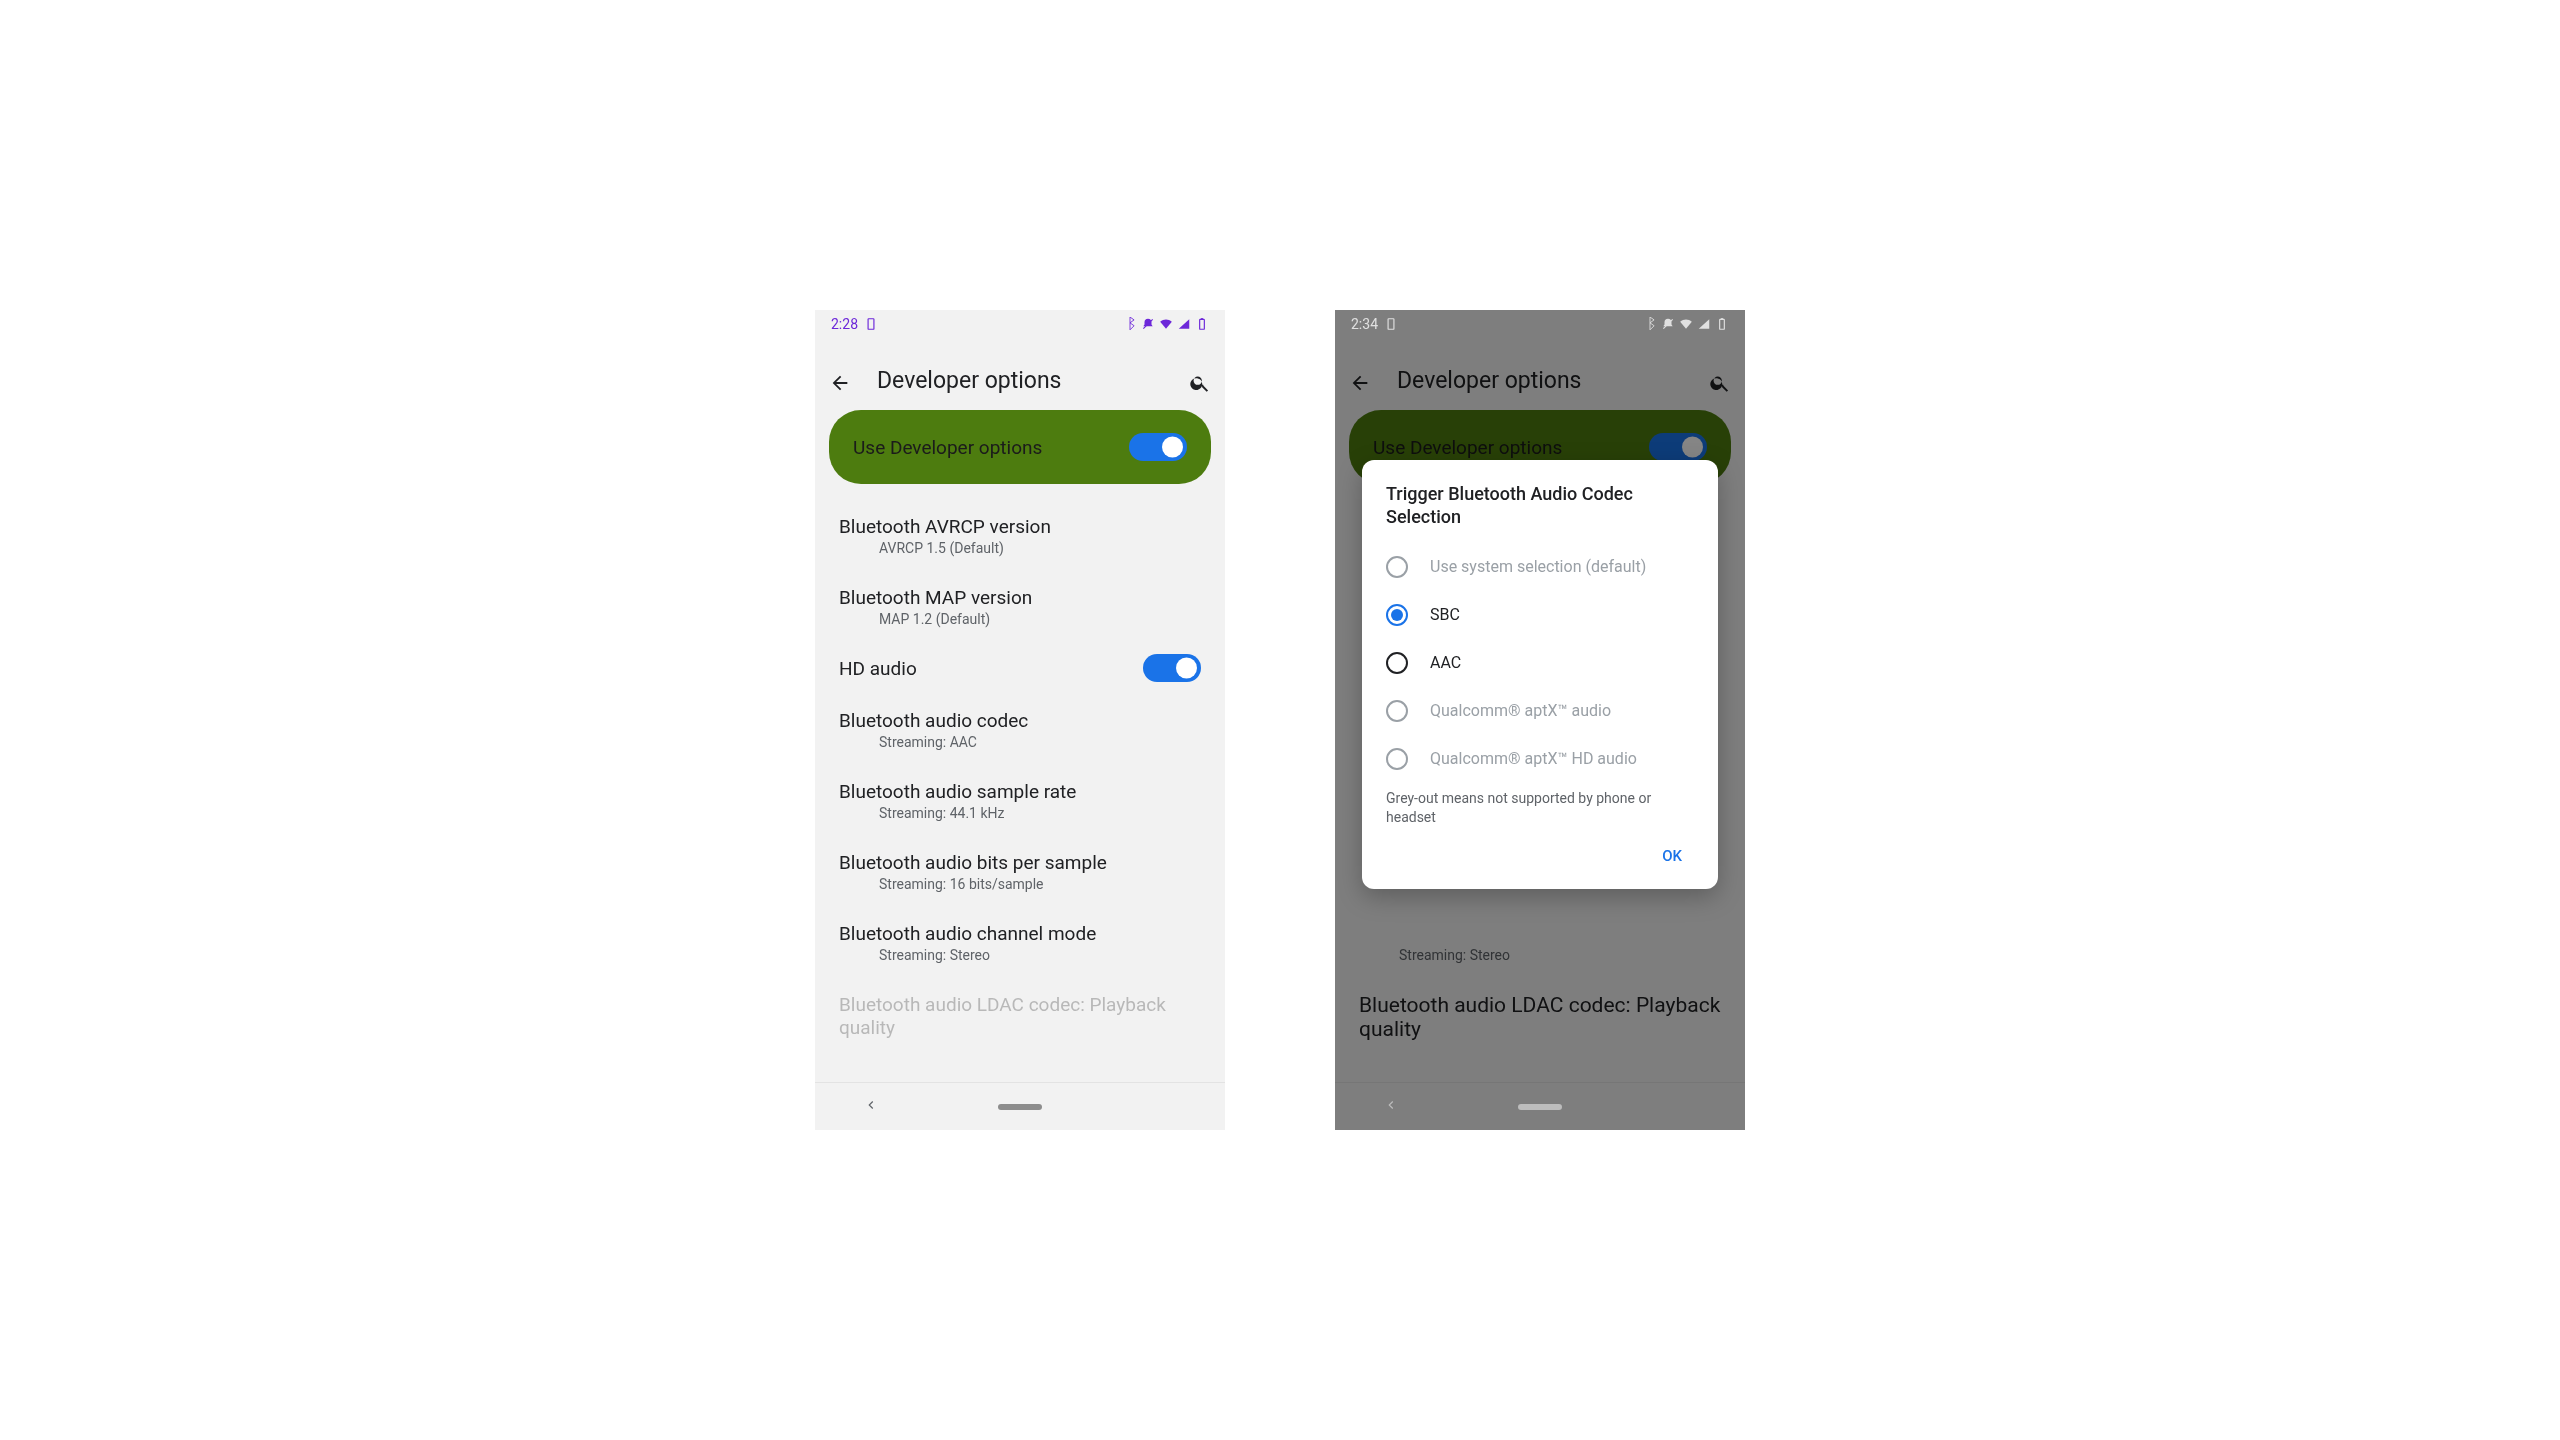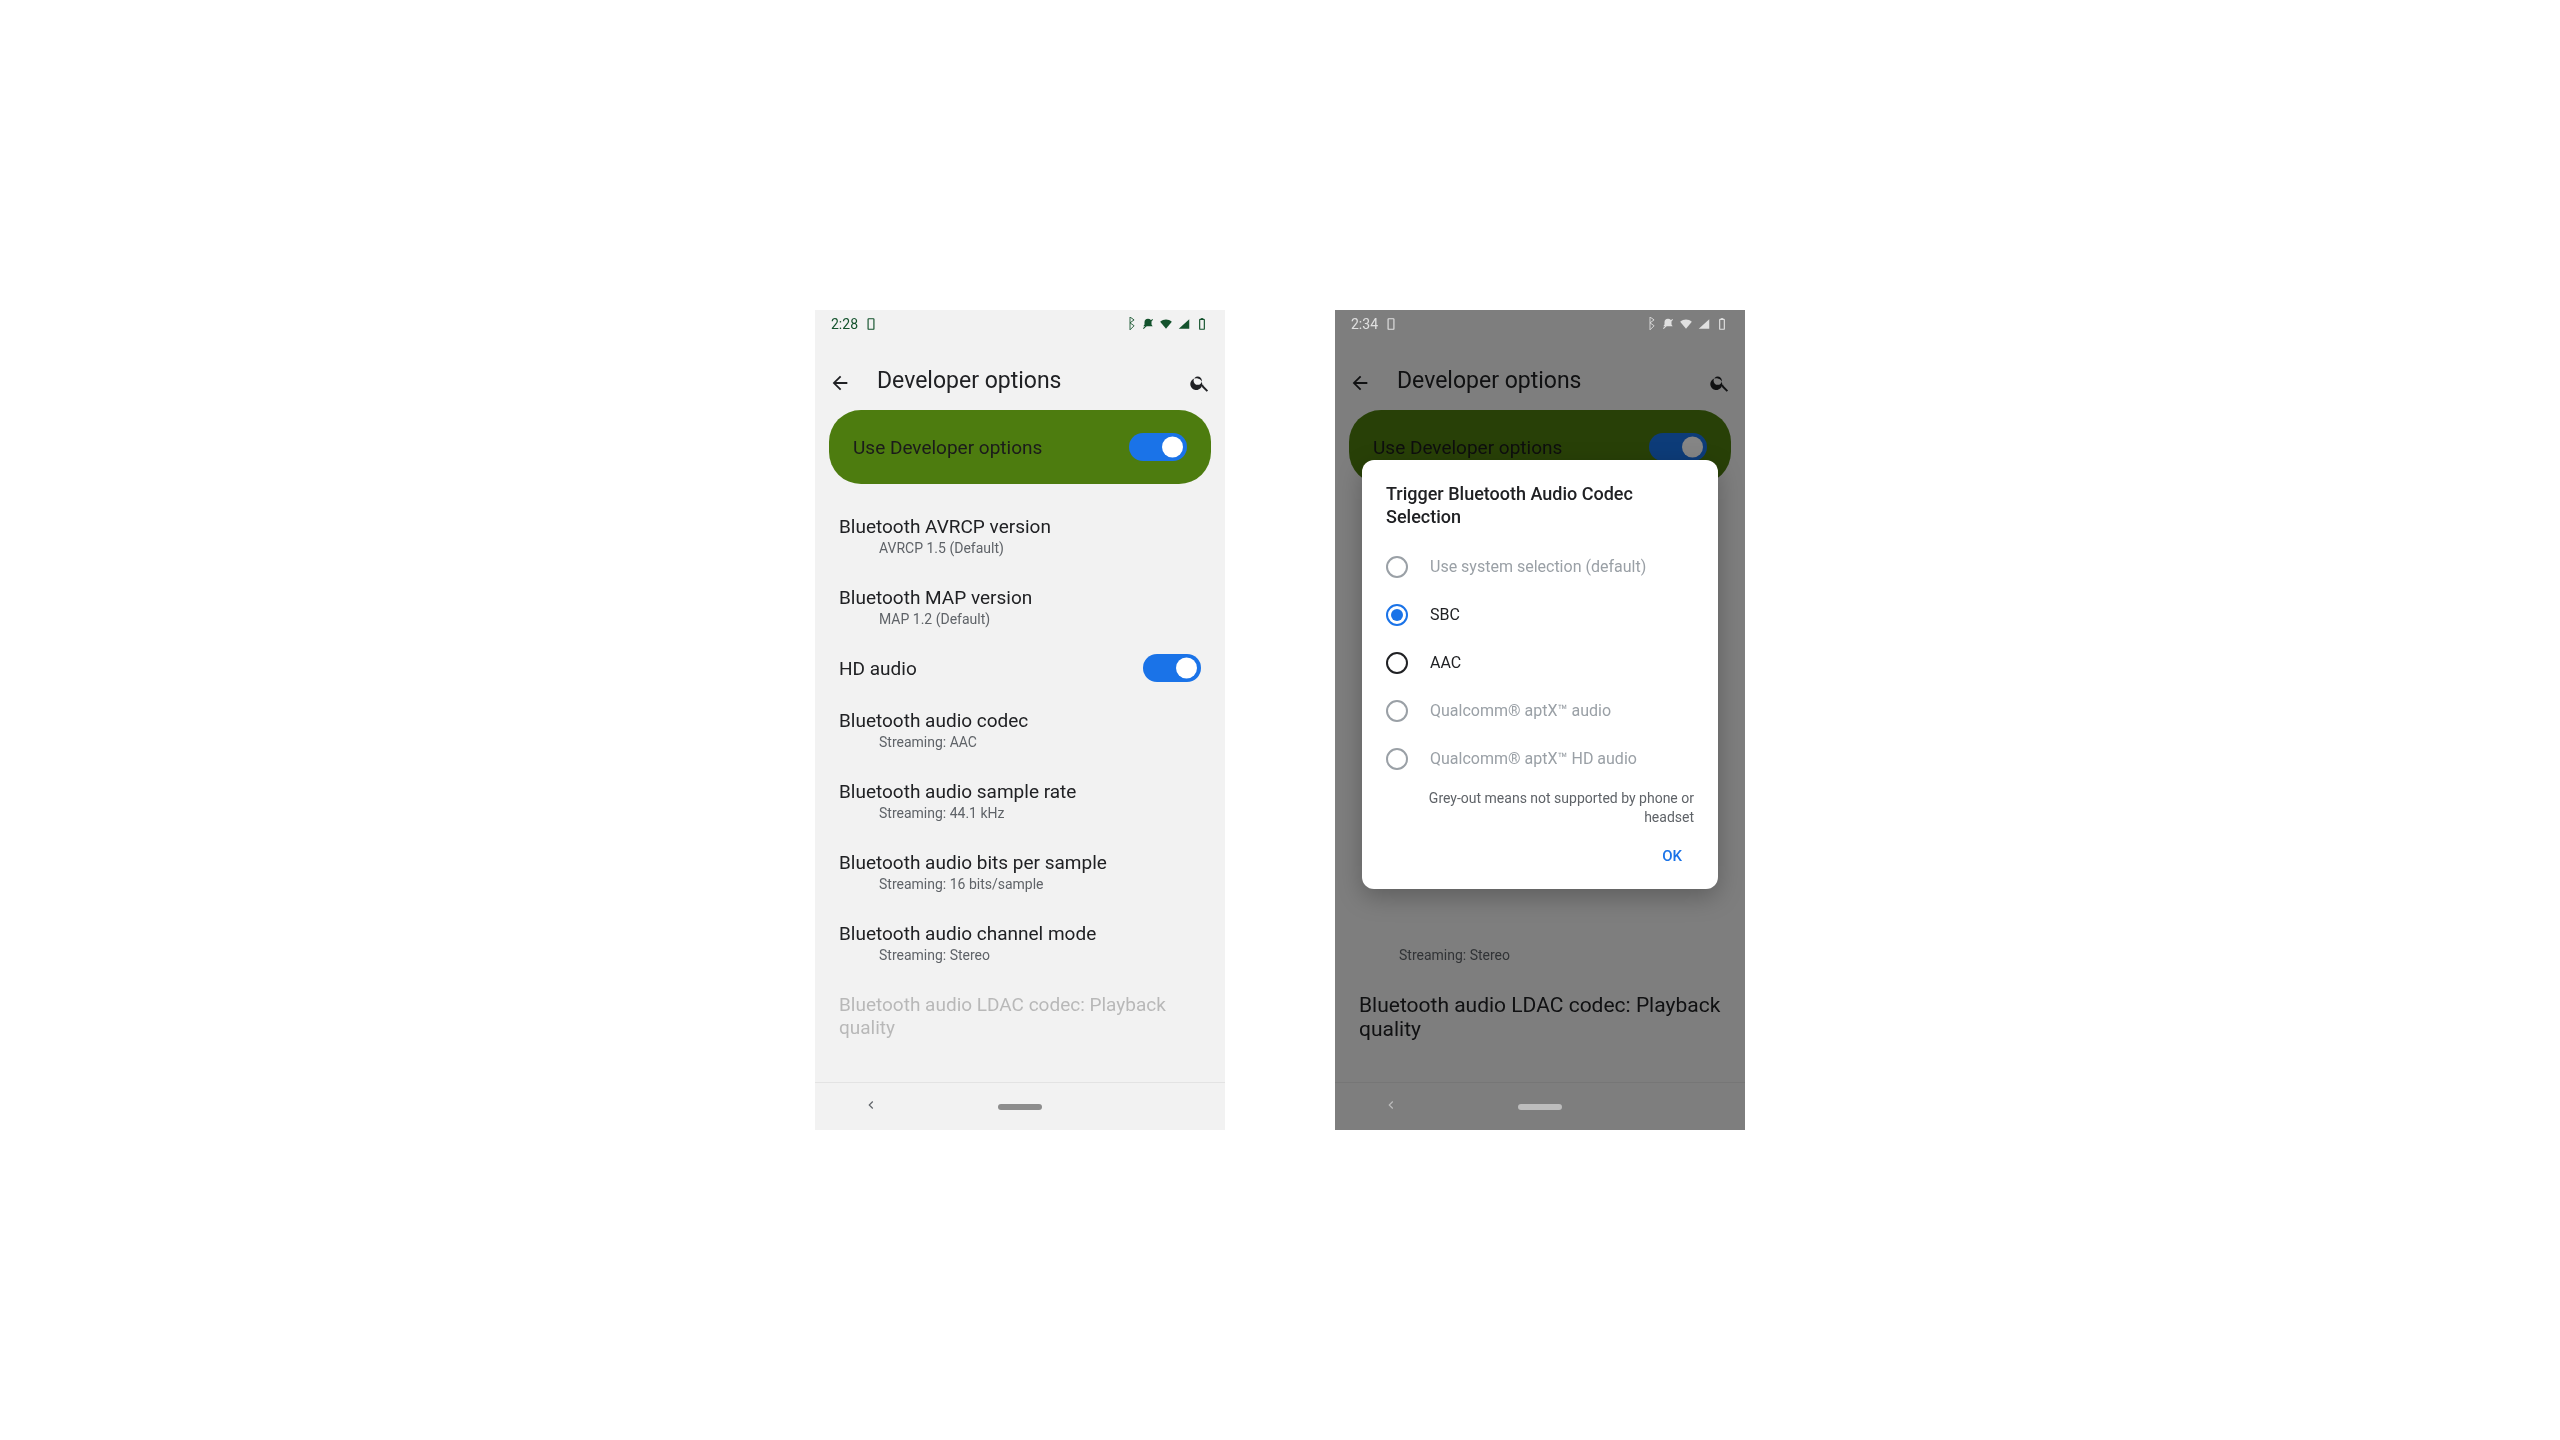--- a/index.html
+++ b/index.html
@@ -21,21 +21,21 @@
     overflow: hidden;
     display: flex;
     flex-direction: column;
   }
   .status-bar {
     height: 28px;
     display: flex;
     align-items: center;
     padding: 0 16px;
     font-size: 14px;
-    color: #14532d;
+    color: #6d28d9;
   }
   .status-left { display: flex; align-items: center; gap: 6px; }
   .status-right { margin-left: auto; display: flex; align-items: center; gap: 4px; }
   .icon-mini { width: 14px; height: 14px; fill: currentColor; }
   .toolbar {
     height: 56px;
     display: flex;
     align-items: flex-end;
     padding: 0 14px;
     gap: 26px;
@@ -103,21 +103,21 @@
     position: relative; flex-shrink: 0;
   }
   .opt.enabled .radio { border-color: #202124; }
   .opt.selected .radio { border-color: #1a73e8; }
   .opt.selected .radio::after {
     content: ""; position: absolute; inset: 3px; border-radius: 50%;
     background: #1a73e8;
   }
   .opt .label { font-size: 16px; color: #9aa0a6; }
   .opt.enabled .label, .opt.selected .label { color: #202124; }
-  .dialog-foot { font-size: 14px; color: #5f6368; margin: 6px 0 10px; line-height: 1.35; text-align: right; }
+  .dialog-foot { font-size: 14px; color: #5f6368; margin: 6px 0 10px; line-height: 1.35; }
   .dialog-actions { display: flex; justify-content: flex-end; }
   .ok-btn { color: #1a73e8; font-size: 15px; font-weight: 500; padding: 10px 12px; }
 
   .nav-bar {
     height: 48px;
     display: flex;
     align-items: center;
     justify-content: center;
     gap: 120px;
     border-top: 1px solid rgba(0,0,0,0.06);

